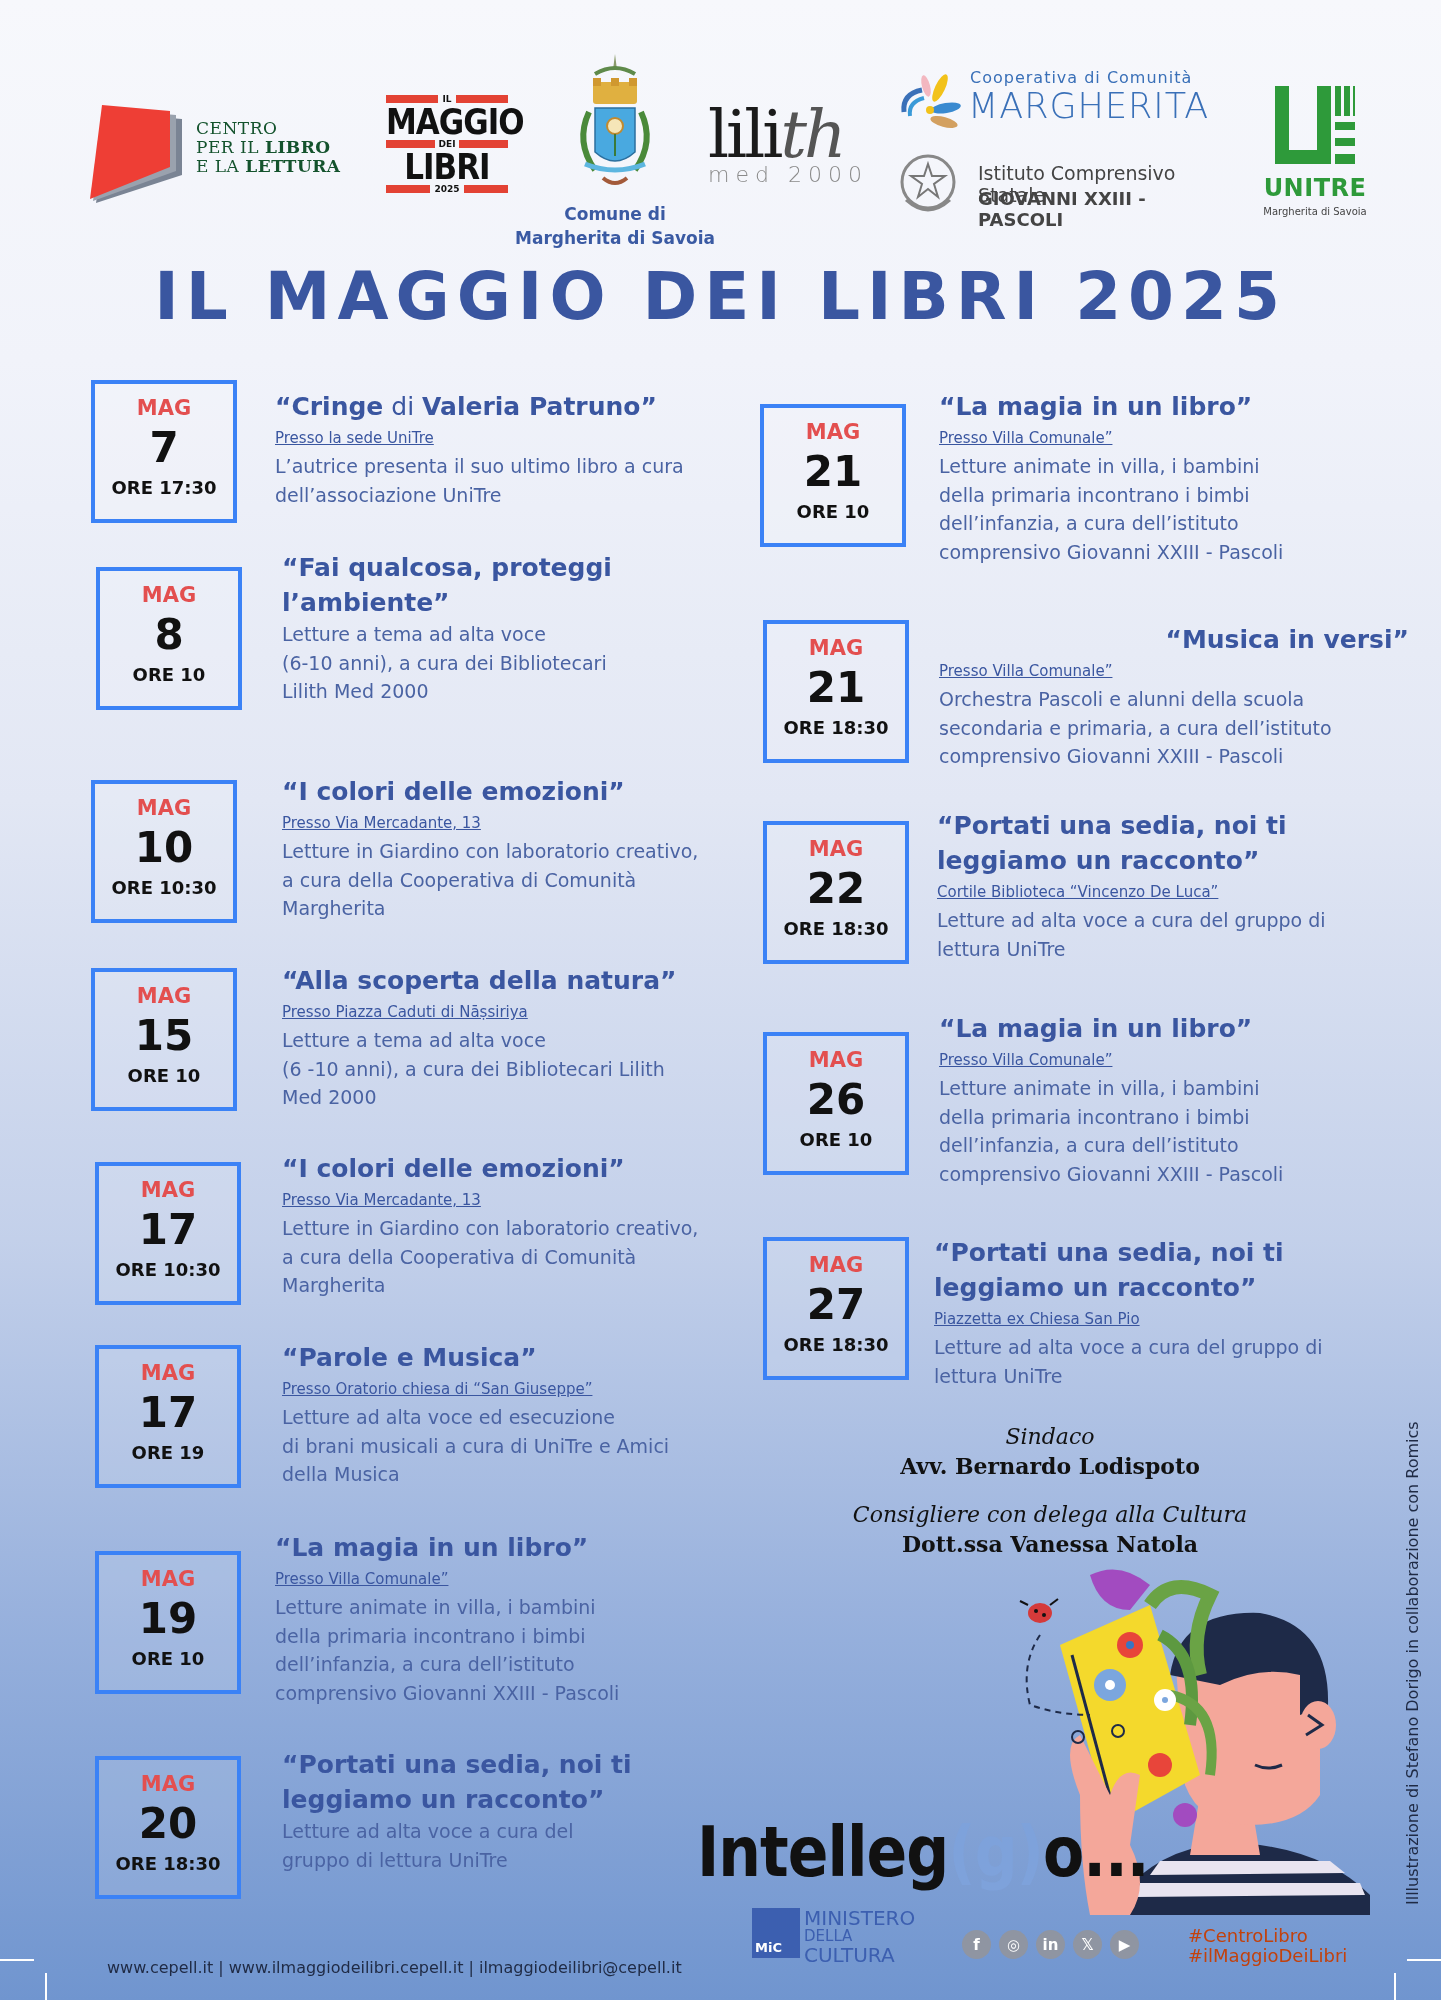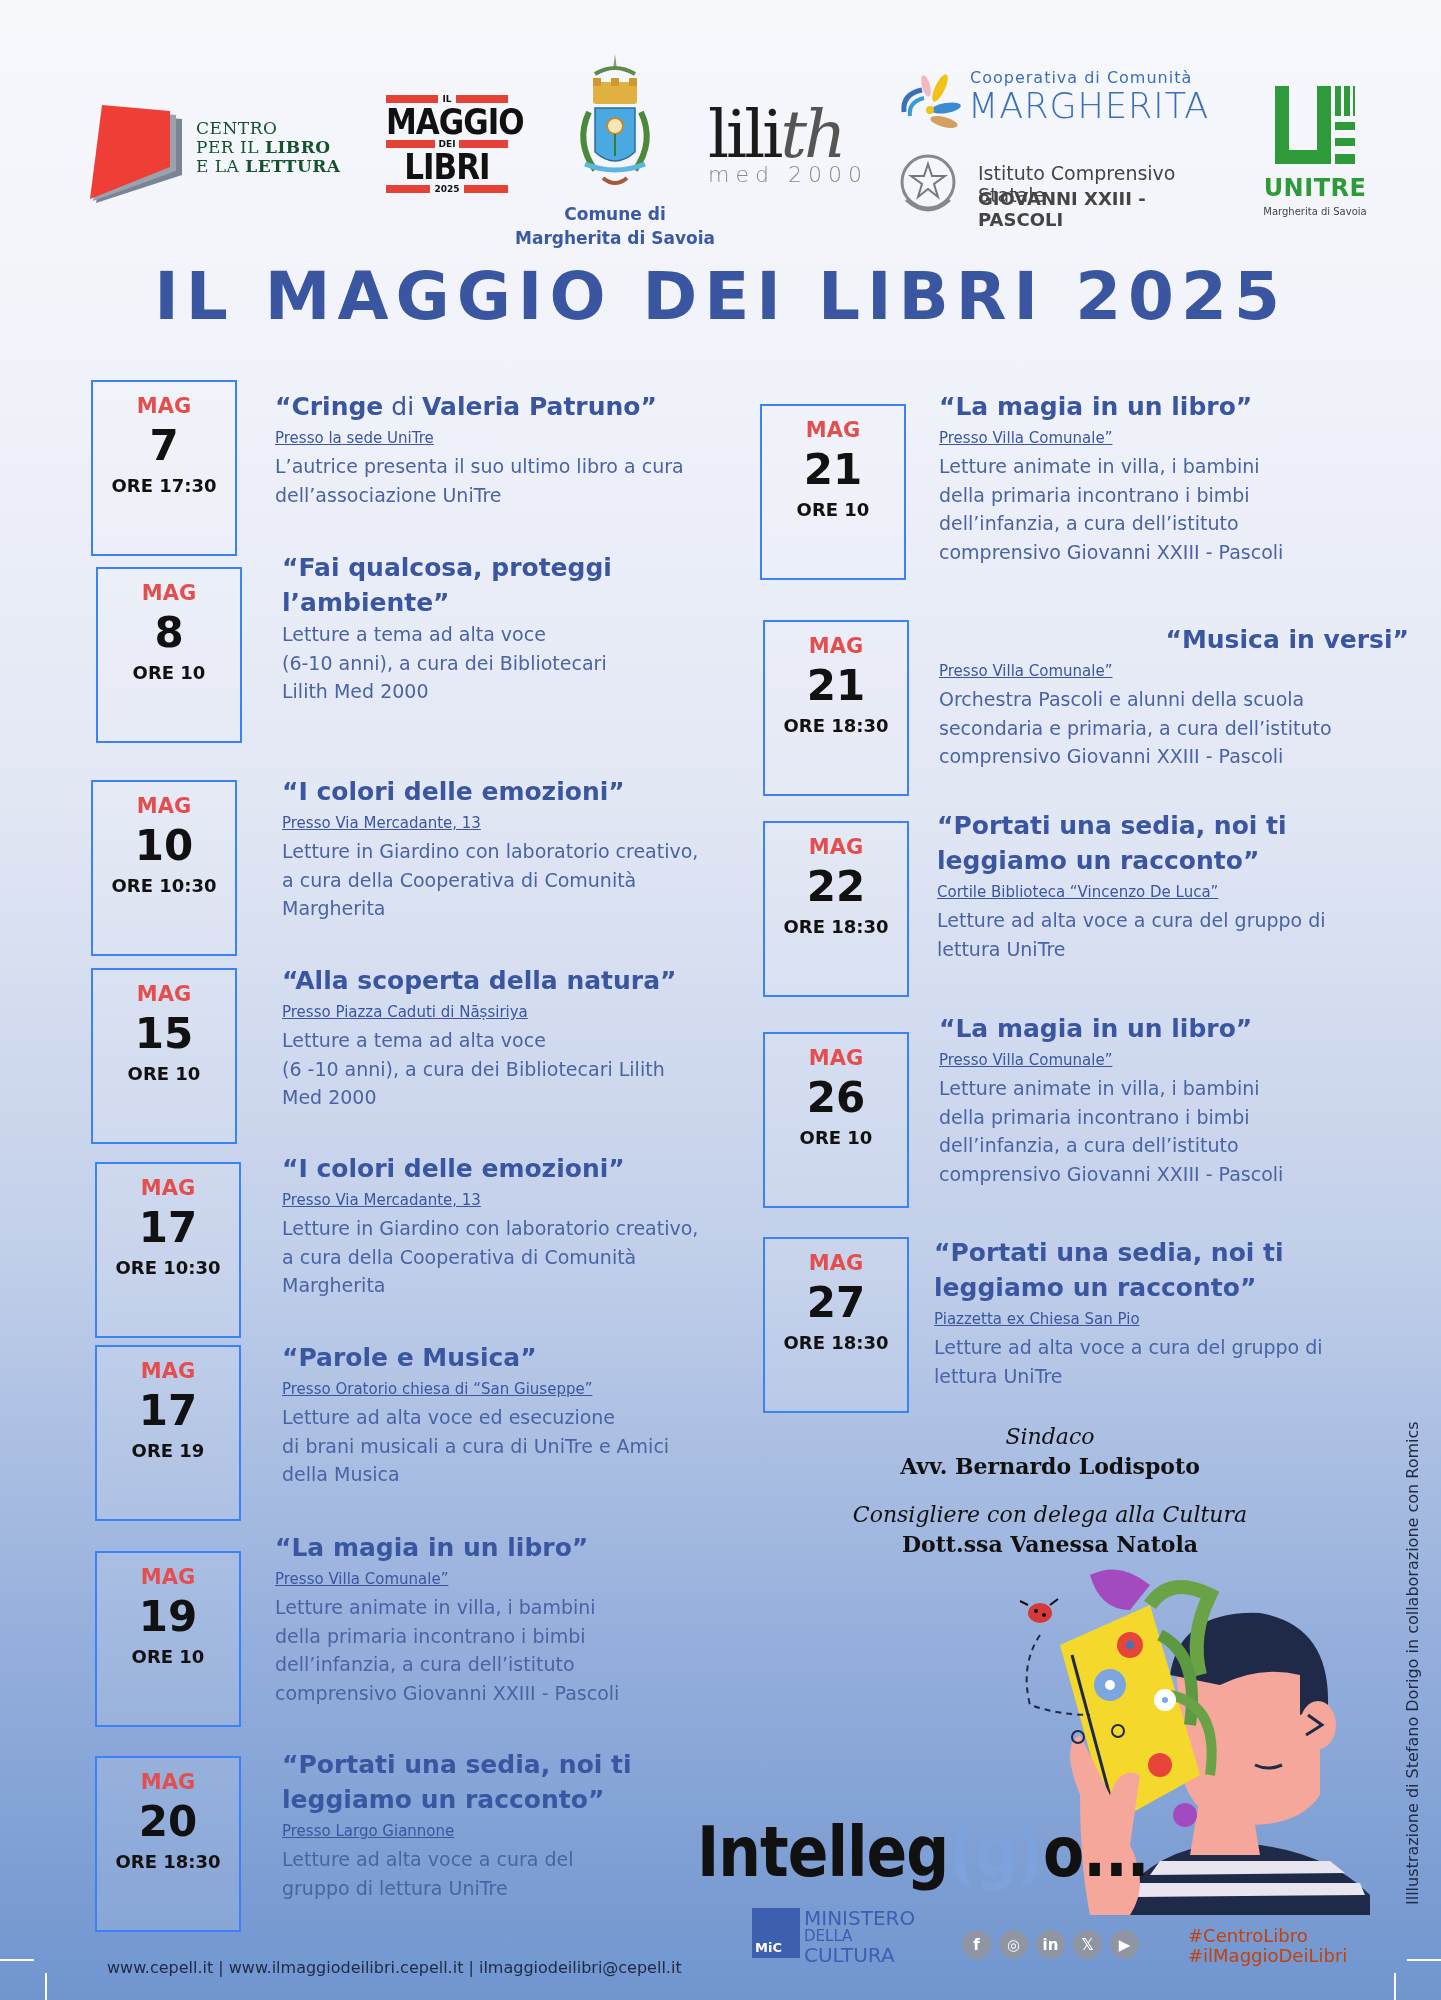--- a/index.html
+++ b/index.html
@@ -51,22 +51,22 @@
     
     .main-title {
       left: 0; top: 258px; width: 1441px; text-align: center;
       font-family: "DejaVu Sans", sans-serif; font-weight: bold;
       font-size: 66px; letter-spacing: 7px; color: #3a56a0;
     }
 
     
     .event { position: absolute; }
     .date-box {
-      position: absolute; width: 146px; height: 176px;
-      border: 2px solid #3b82f6; background: rgba(255,255,255,0.12);
+      position: absolute; width: 146px; height: 143px;
+      border: 4px solid #3b82f6; background: rgba(255,255,255,0.12);
       text-align: center;
     }
     .date-month { margin-top: 13px; font-size: 21px; font-weight: bold; color: #e34f4f; line-height: 22px; }
     .date-day { margin-top: 6px; font-size: 42px; font-weight: bold; color: #111; line-height: 46px; }
     .date-time { margin-top: 7px; font-size: 18px; font-weight: bold; color: #111; line-height: 20px; }
 
     .ev-text { position: absolute; width: 450px; }
     .ev-title { font-size: 25px; font-weight: bold; color: #3a56a0; line-height: 35px; }
     .ev-title .light { font-weight: normal; }
     .ev-place { font-size: 15px; color: #3a56a0; text-decoration: underline; line-height: 28px; cursor: pointer; }
@@ -312,21 +312,20 @@
 
 <div class="event" style="left:0;top:0;">
   <div class="date-box" style="left:95px;top:1756px;">
     <div class="date-month">MAG</div>
     <div class="date-day">20</div>
     <div class="date-time">ORE 18:30</div>
   </div>
   <div class="ev-text" style="left:282px;top:1747px;">
     <div class="ev-title" style="white-space:pre-line;"> “Portati una sedia, noi ti
 leggiamo un racconto”</div>
-    <div class="ev-place">Presso Largo Giannone</div>
     <div class="ev-desc">Letture ad alta voce a cura del
 gruppo di lettura UniTre</div>
   </div>
 </div>
 
 <div class="event" style="left:0;top:0;">
   <div class="date-box" style="left:760px;top:404px;">
     <div class="date-month">MAG</div>
     <div class="date-day">21</div>
     <div class="date-time">ORE 10</div>

